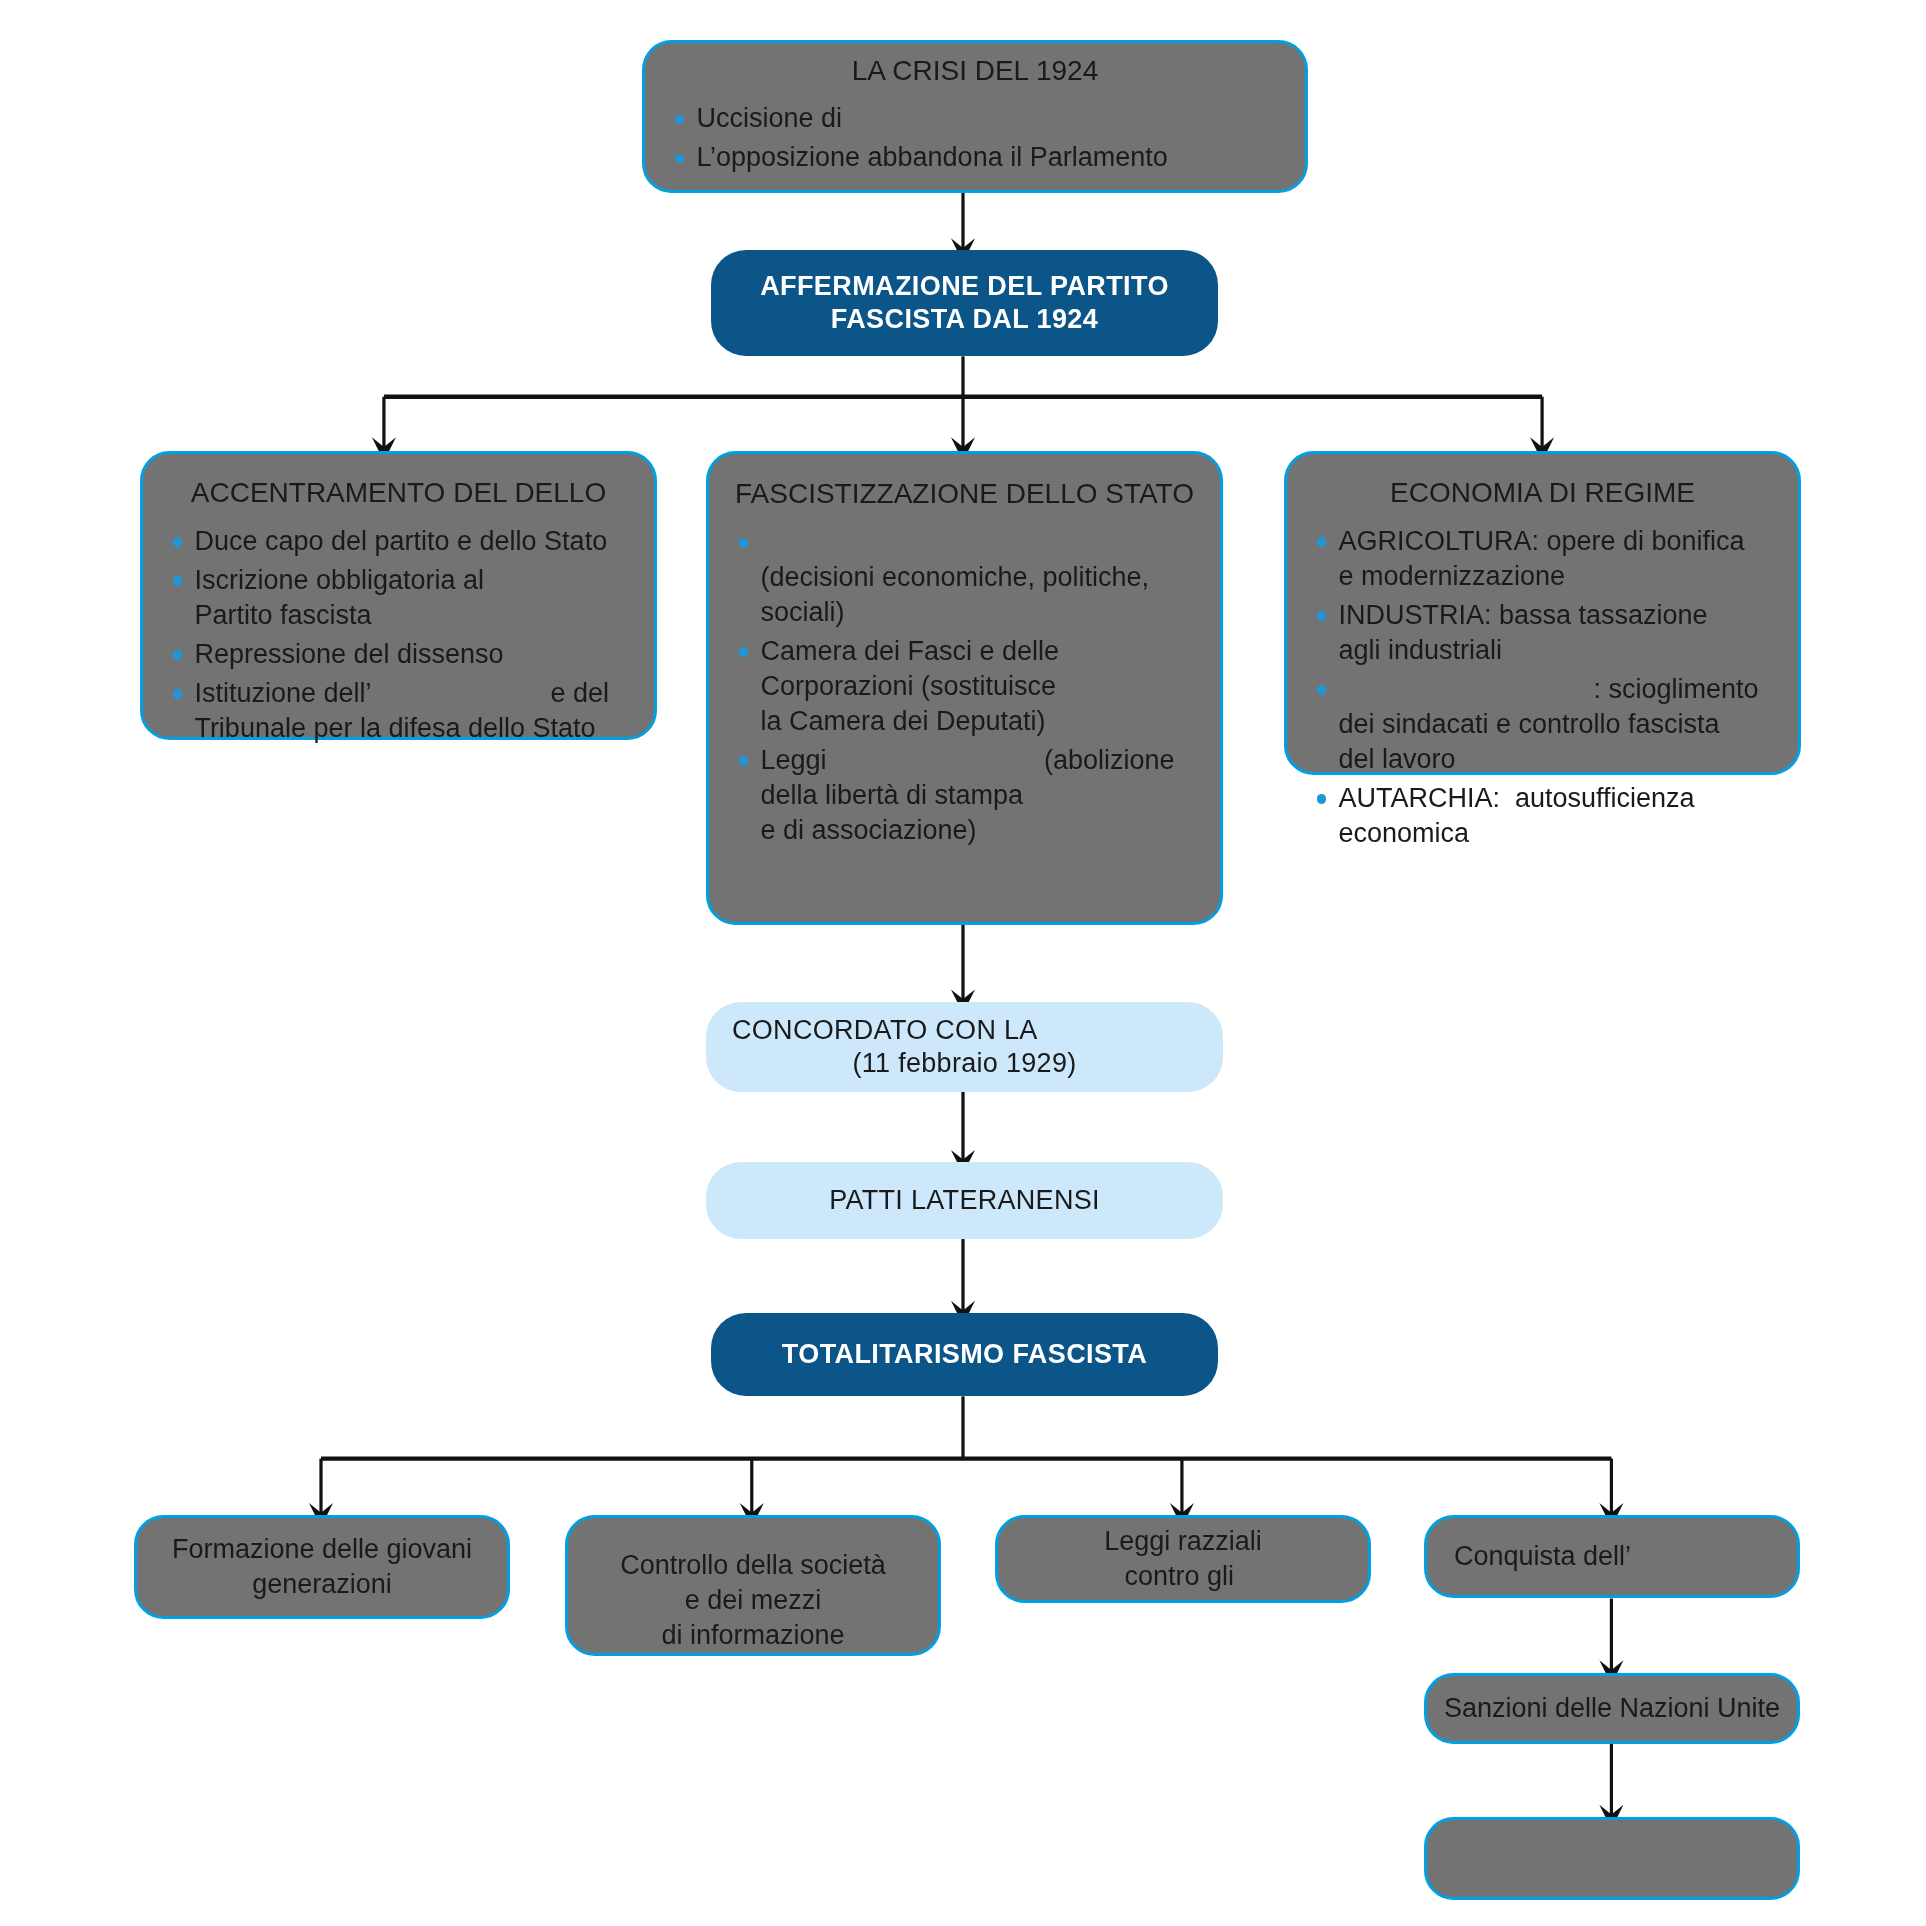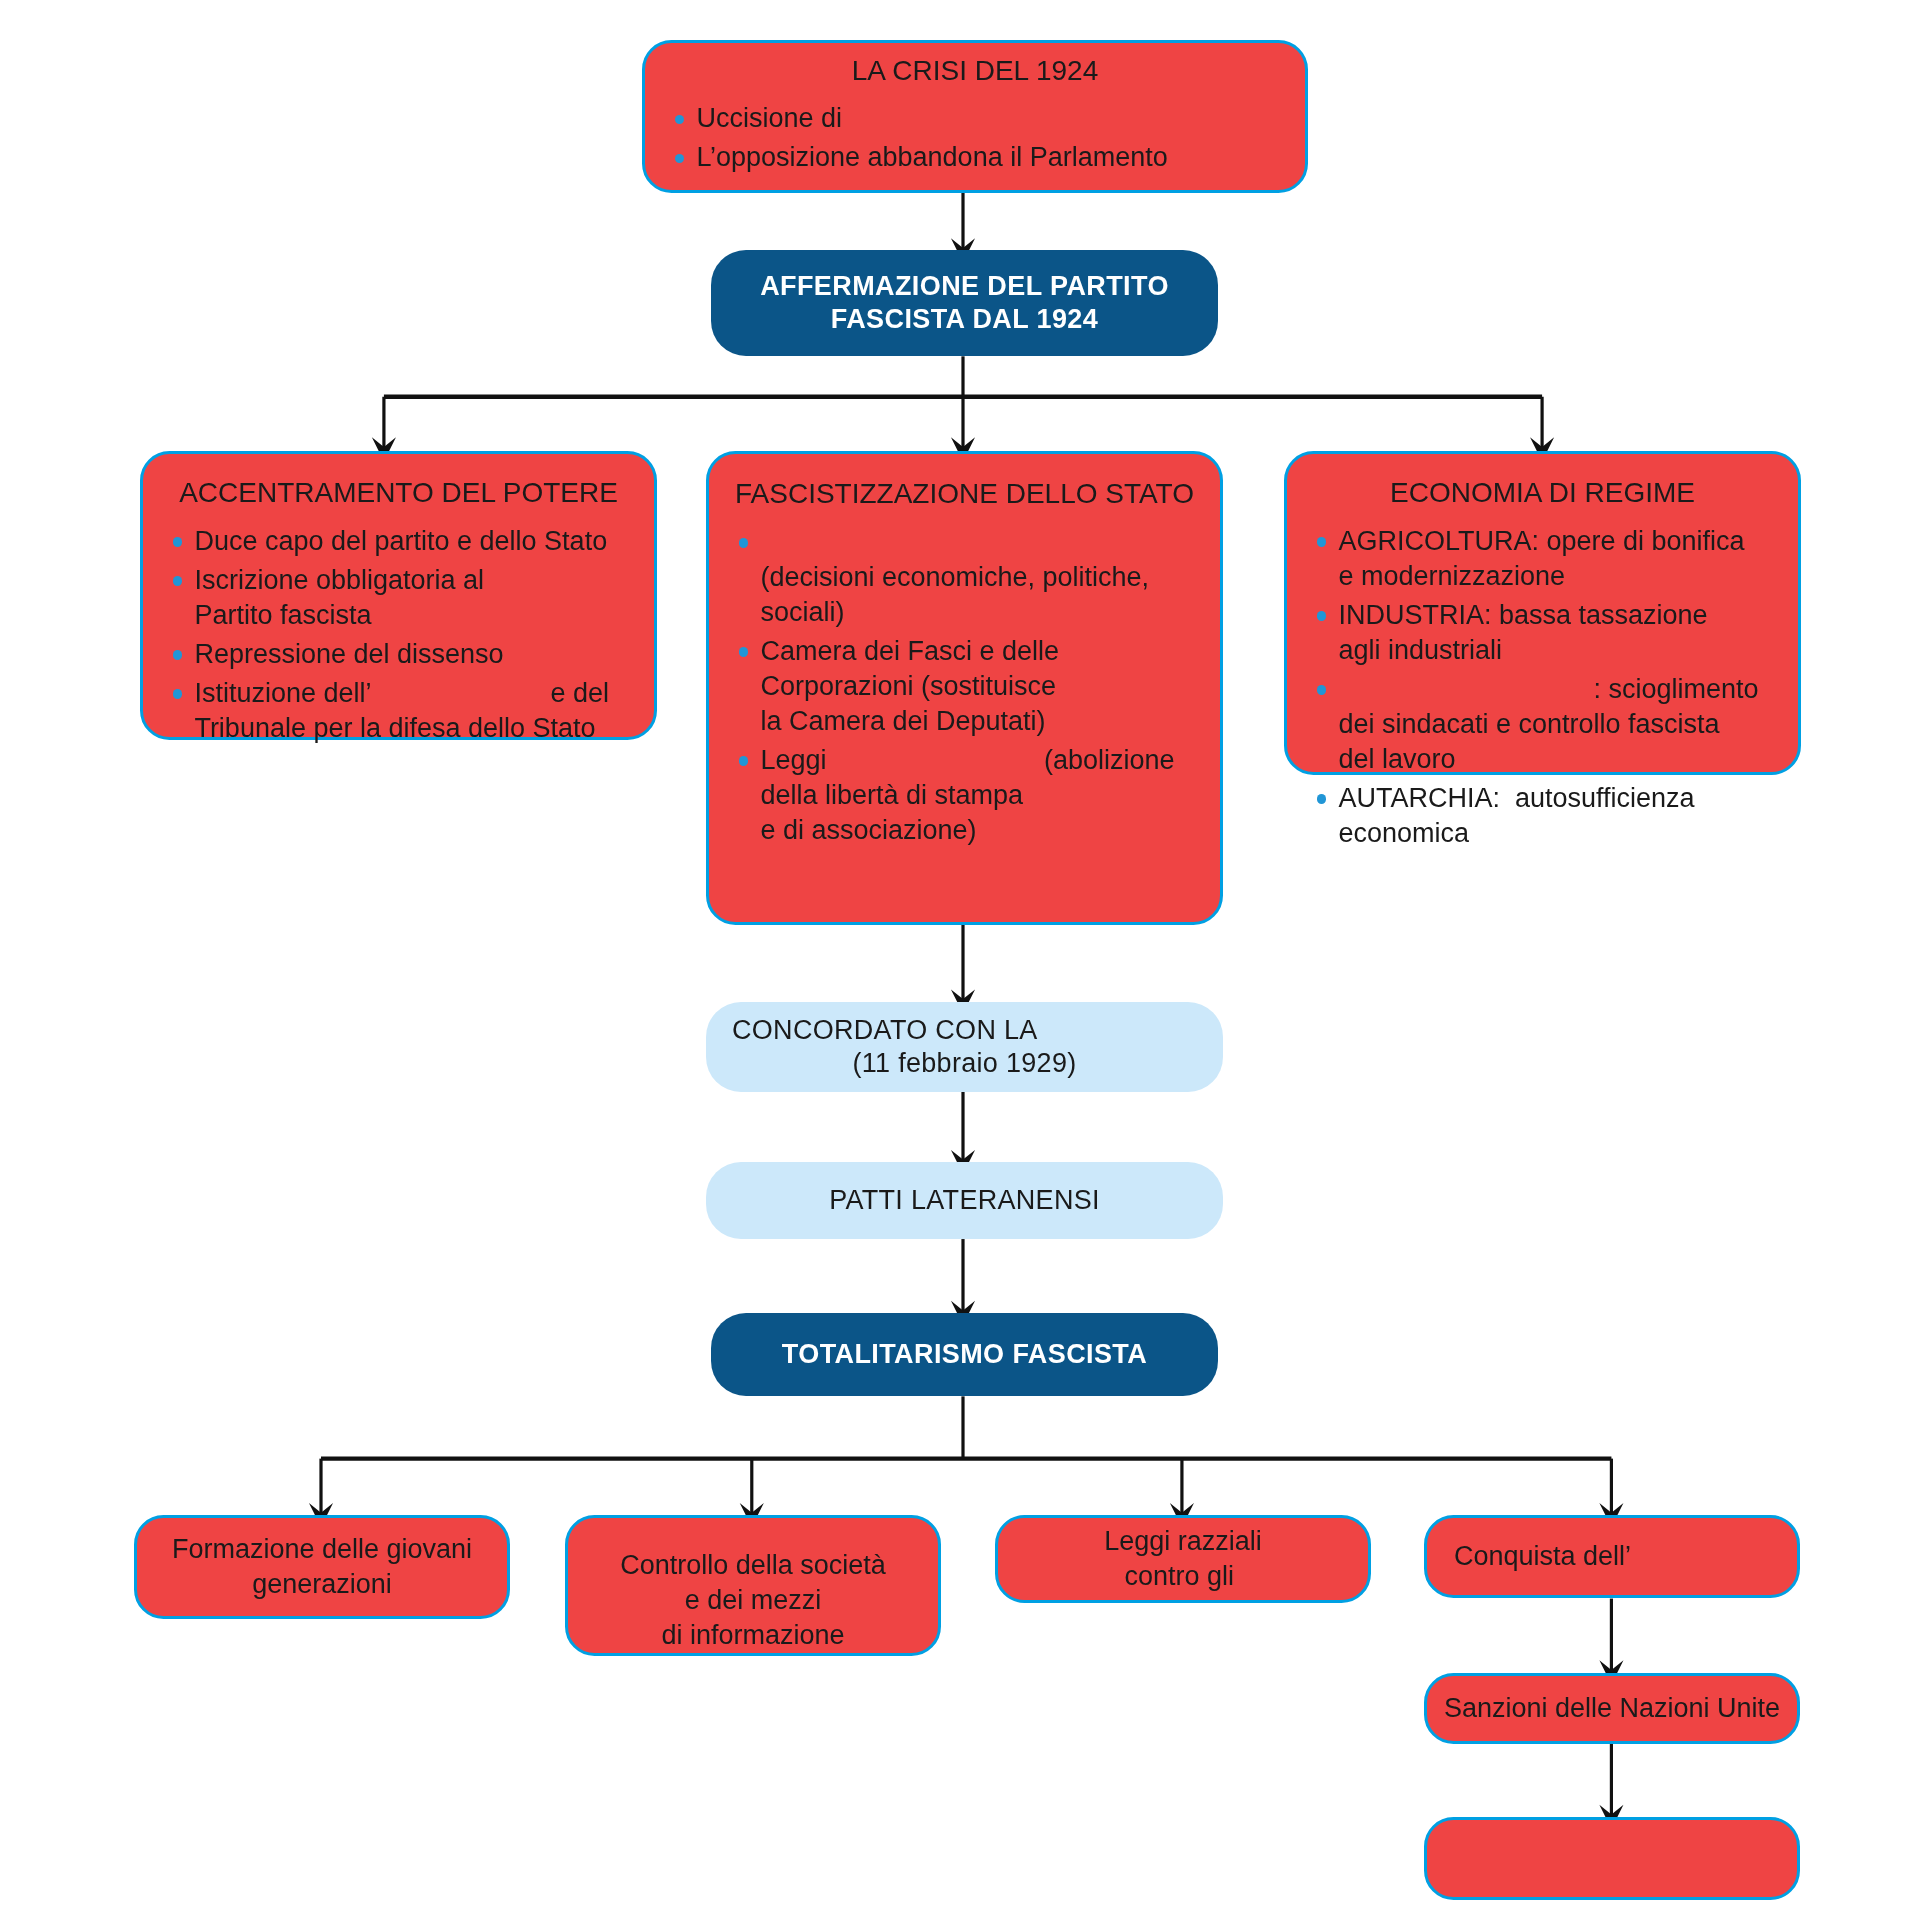--- a/index.html
+++ b/index.html
@@ -29,21 +29,21 @@
 
   
   .node {
     position: absolute;
     box-sizing: border-box;
     display: flex;
     flex-direction: column;
     justify-content: center;
   }
   .node.outline {
-    background: #ef4444;
+    background: #737373;
     border: 3.9px solid #00A0E3;
     border-radius: 29.5px;
   }
   .node.fill-dark {
     background: #0B5588;
     border-radius: 35px;
   }
   .node.fill-light {
     background: #CCE8FA;
     border-radius: 35px;
@@ -156,21 +156,21 @@
       <li>L’opposizione abbandona il Parlamento</li>
     </ul>
   </div>
 
   <div class="node fill-dark" style="left:711px; top:250px; width:507px; height:106px;">
     <div class="title-line">AFFERMAZIONE DEL PARTITO</div>
     <div class="title-line">FASCISTA DAL 1924</div>
   </div>
 
   <div class="node outline" style="left:140px; top:451px; width:517px; height:289px; justify-content:flex-start; padding-top:22px;">
-    <div class="heading">ACCENTRAMENTO DEL POTERE</div>
+    <div class="heading">ACCENTRAMENTO DEL DELLO</div>
     <ul class="bullets">
       <li>Duce capo del partito e dello Stato</li>
       <li>Iscrizione obbligatoria al
 Partito fascista</li>
       <li>Repressione del dissenso</li>
       <li>Istituzione dell’                        e del
 Tribunale per la difesa dello Stato</li>
     </ul>
   </div>
 

